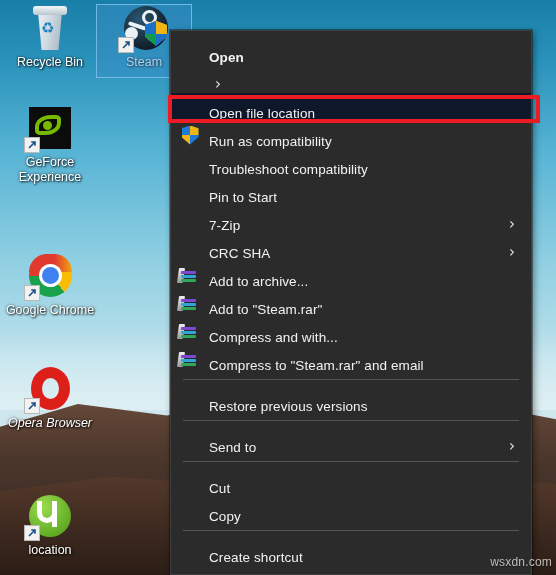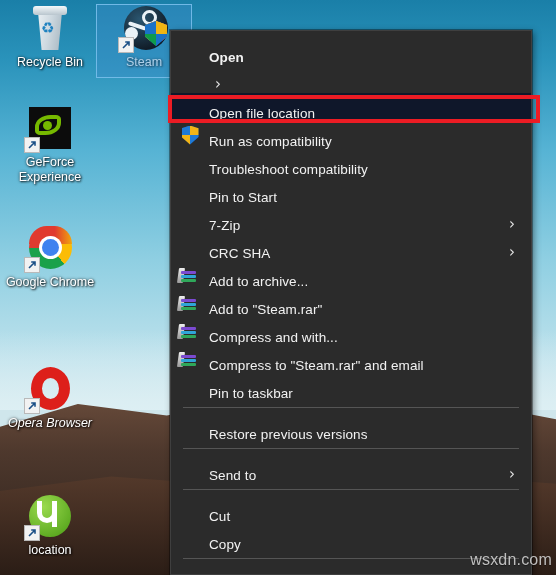--- a/index.html
+++ b/index.html
@@ -219,21 +219,21 @@
   
   #redbox{
     position:absolute; left:168px; top:95px; width:372px; height:28px;
     border:4px solid #ec1c24;
     box-sizing:border-box;
     pointer-events:none;
   }
 
   #watermark{
     position:absolute; right:4px; bottom:6px;
-    color:#d8d8d8; font-size:16px; opacity:.85;
+    color:#d8d8d8; font-size:12px; opacity:.85;
     text-shadow:0 1px 1px rgba(0,0,0,.5);
     letter-spacing:.2px;
   }
 </style>
 </head>
 <body>
 
 <div id="desktop">
 
   <div id="haze"></div>
@@ -278,21 +278,21 @@
       </div>
       <div class="shortcut">
         <svg width="10" height="10" viewBox="0 0 10 10">
             <path d="M2 8 L8 2 M4.2 2 L8 2 L8 5.8" stroke="#1b4f86" stroke-width="1.6" fill="none"></path>
           </svg>
       </div>
     </div>
     <div class="label">Steam</div>
   </div>
 
-  <div class="dicon" style="left:2px; top:224px;">
+  <div class="dicon" style="left:2px; top:252px;">
     <div class="glyph">
       <div class="cr"></div>
         <div class="cr-top"></div>
         <div class="cr-in"></div>
         <div class="cr-blue"></div>
       <div class="shortcut">
         <svg width="10" height="10" viewBox="0 0 10 10">
             <path d="M2 8 L8 2 M4.2 2 L8 2 L8 5.8" stroke="#1b4f86" stroke-width="1.6" fill="none"></path>
           </svg>
       </div>
@@ -418,25 +418,20 @@
             <b></b>
             <i></i>
             <i></i>
             <i></i>
             <i></i>
           </span>
         </div>
         <div class="lbl">Compress to "Steam.rar" and email</div>
         <div class="arrow"></div>
       </div>
-      <div class="mitem">
-        <div class="ic"></div>
-        <div class="lbl">Pin to taskbar</div>
-        <div class="arrow"></div>
-      </div>
       <div class="msep"></div>
       <div class="mitem">
         <div class="ic"></div>
         <div class="lbl">Restore previous versions</div>
         <div class="arrow"></div>
       </div>
       <div class="msep"></div>
       <div class="mitem">
         <div class="ic"></div>
         <div class="lbl">Send to</div>

